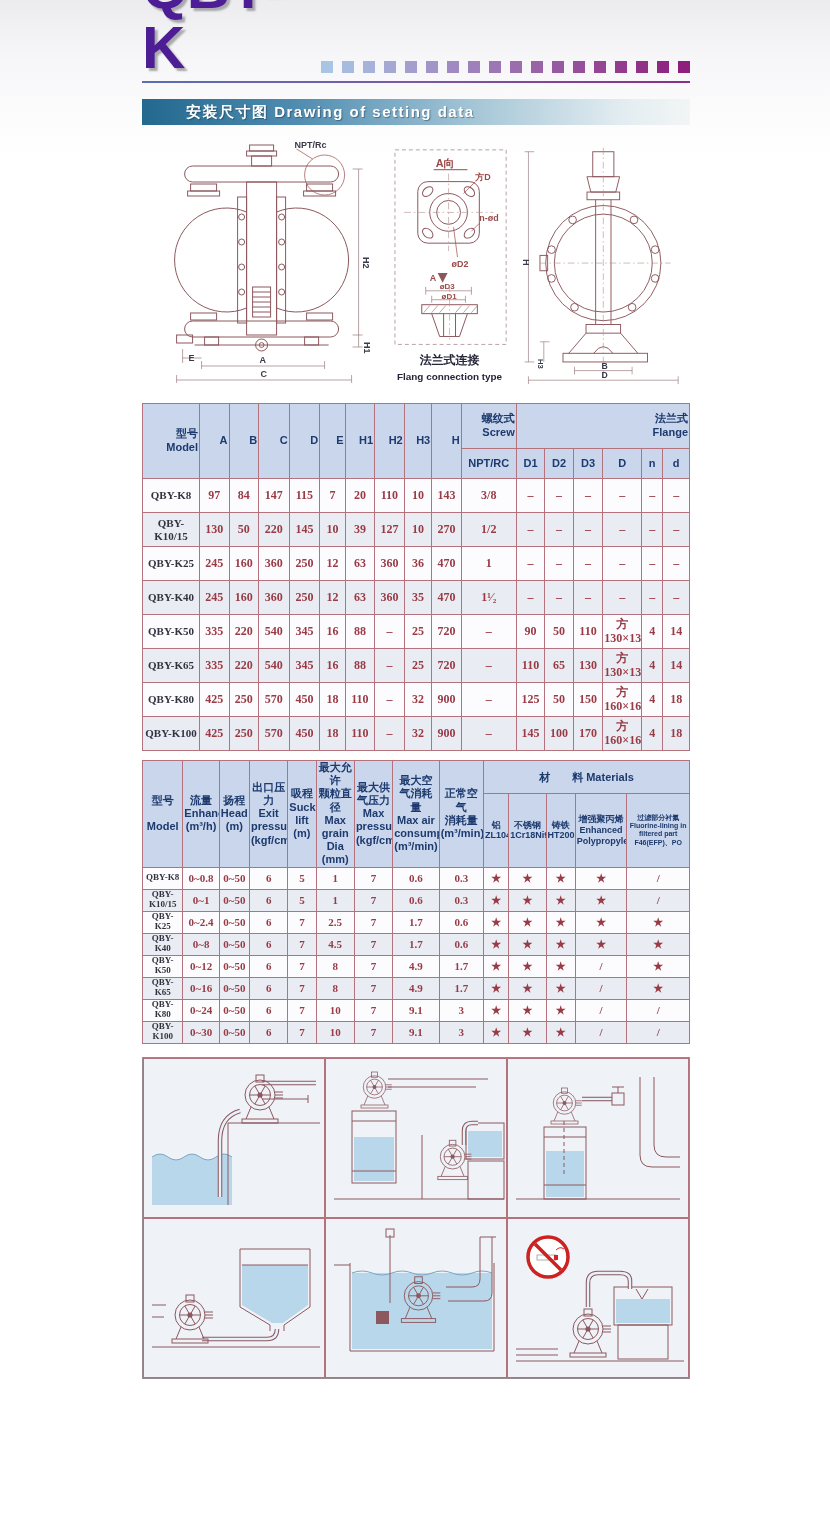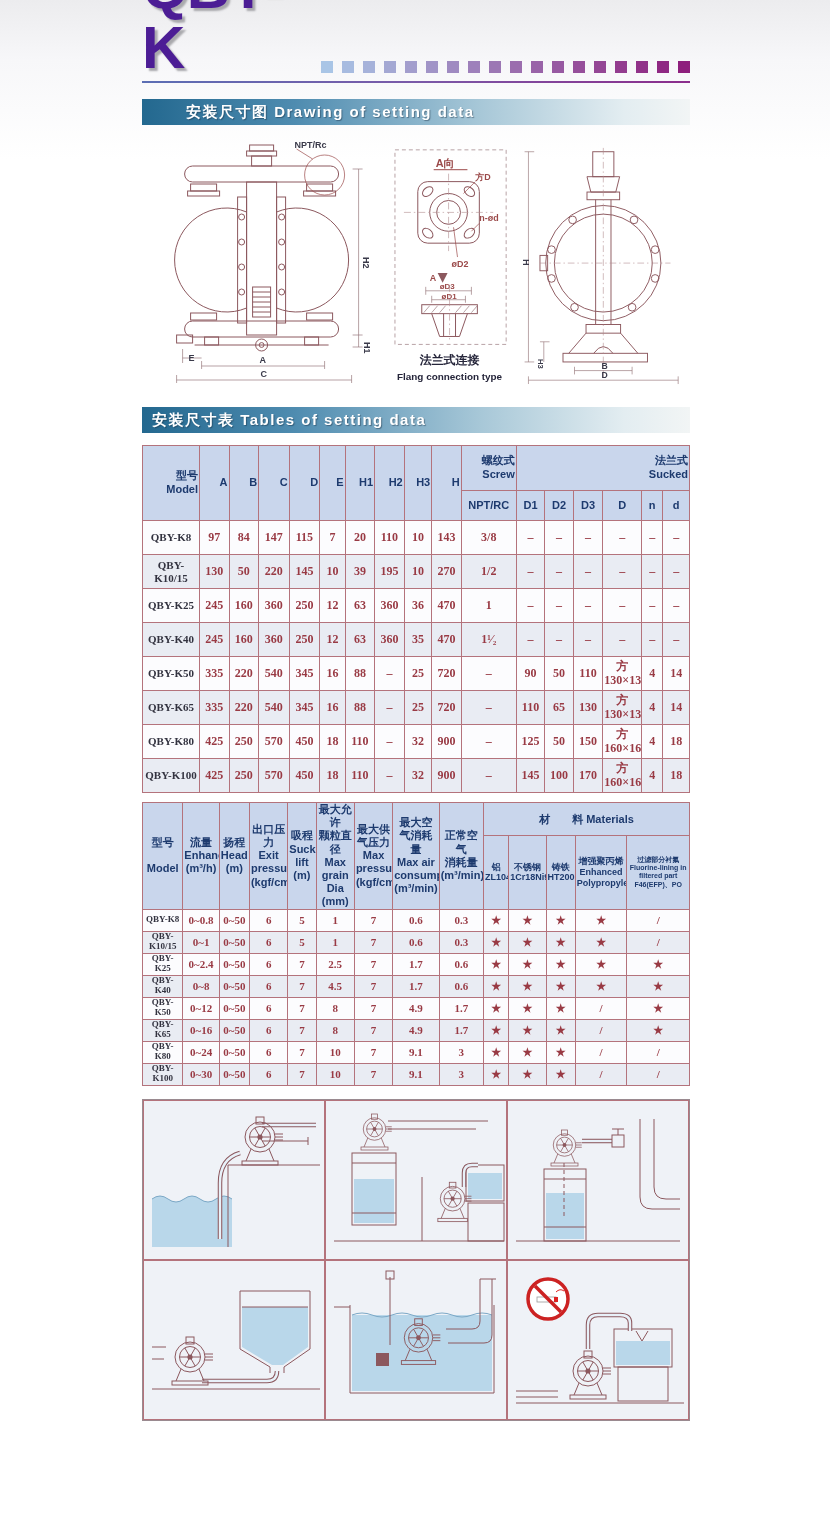--- a/index.html
+++ b/index.html
@@ -240,21 +240,20 @@
         <path d="M62,236 H122 M62,232 V240 M122,232 V240"></path>
         <path d="M14,246 H170 M14,242 V250 M170,242 V250"></path>
       </g>
       <text x="8" y="120" class="dlabel" transform="rotate(90 8 120)">H</text>
       <text x="24" y="224" class="dlabel" transform="rotate(90 24 224)" style="font-size:8px">H3</text>
       <text x="90" y="234" class="dlabel">B</text>
       <text x="90" y="244" class="dlabel">D</text>
     </svg>
   </div>
 
-  <div class="section-bar bar-2">安装尺寸表 Tables of setting data</div>
 
   <table class="setting-table">
     <colgroup>
       <col style="width:56px">
         <col style="width:29px">
         <col style="width:29px">
         <col style="width:30px">
       <col style="width:30px">
         <col style="width:25px">
         <col style="width:29px">
@@ -278,21 +277,21 @@
         <th rowspan="2">C</th>
         <th rowspan="2">D</th>
         <th rowspan="2">E</th>
         <th rowspan="2">H1</th>
         <th rowspan="2">H2</th>
         <th rowspan="2">H3</th>
         <th rowspan="2">H</th>
         <th>螺纹式
 Screw</th>
         <th colspan="6">法兰式
-Sucked</th>
+Flange</th>
       </tr>
       <tr>
         <th>NPT/RC</th>
         <th>D1</th>
         <th>D2</th>
         <th>D3</th>
         <th>D</th>
         <th>n</th>
         <th>d</th>
       </tr>
@@ -318,21 +317,21 @@
           <td>–</td>
         </tr>
         <tr>
           <td>QBY-K10/15</td>
           <td>130</td>
           <td>50</td>
           <td>220</td>
           <td>145</td>
           <td>10</td>
           <td>39</td>
-          <td>195</td>
+          <td>127</td>
           <td>10</td>
           <td>270</td>
           <td>1/2</td>
           <td>–</td>
           <td>–</td>
           <td>–</td>
           <td>–</td>
           <td>–</td>
           <td>–</td>
         </tr>

